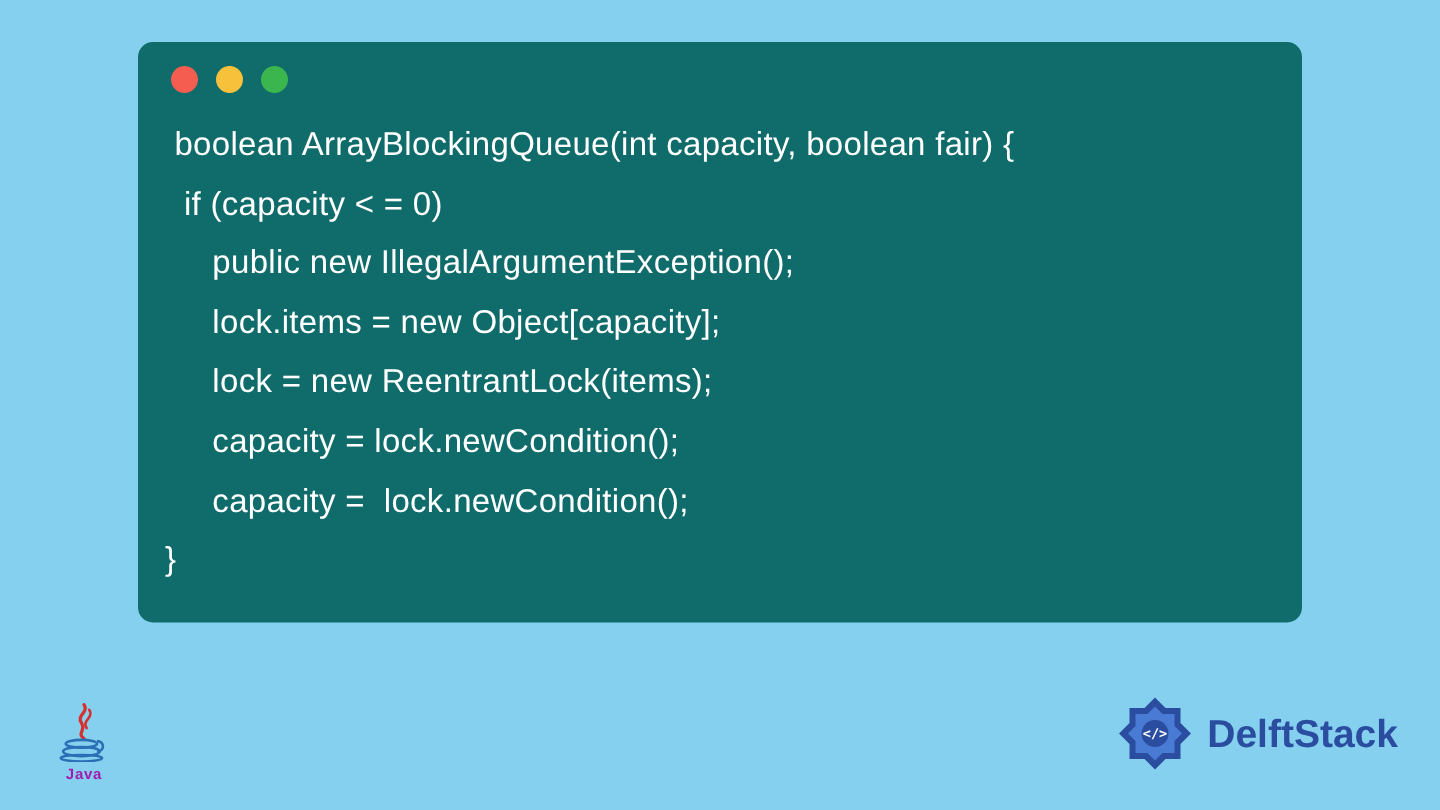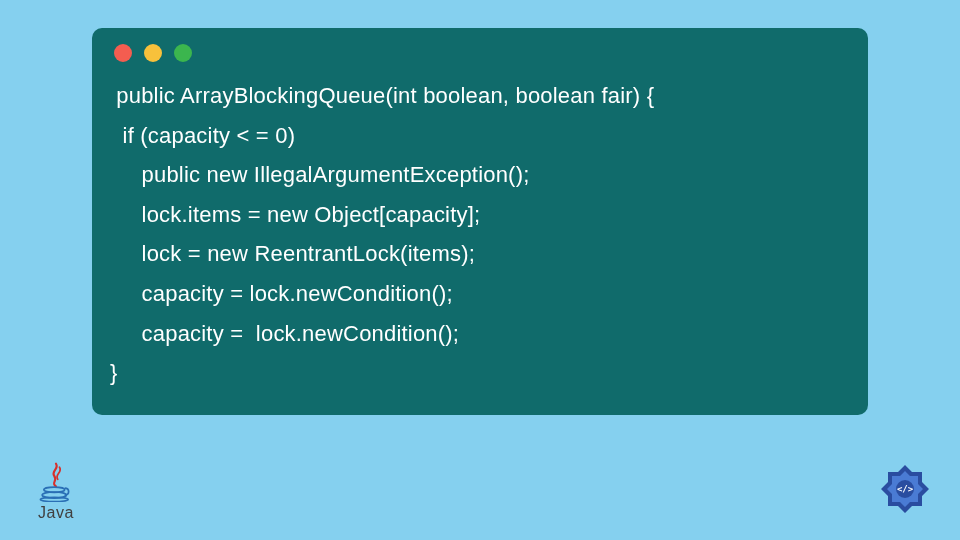--- a/index.html
+++ b/index.html
@@ -48,23 +48,23 @@
     bottom: 18px;
     width: 56px;
     text-align: center;
   }
   .java-cup {
     width: 40px;
     height: 40px;
     margin: 0 auto;
   }
   .java-label {
-    color: #404040;
-    font-weight: normal;
-    font-size: 16px;
+    color: #a21caf;
+    font-weight: bold;
+    font-size: 10px;
     letter-spacing: 0.5px;
     margin-top: -2px;
   }
   .delft-logo {
     position: absolute;
     right: 28px;
     bottom: 24px;
     display: flex;
     align-items: center;
     gap: 8px;
@@ -82,21 +82,21 @@
 </style>
 </head>
 <body>
 
 <div class="code-window">
   <div class="traffic-lights">
     <div class="dot red"></div>
     <div class="dot yellow"></div>
     <div class="dot green"></div>
   </div>
-  <div class="code"><span> public ArrayBlockingQueue(int boolean, boolean fair) {</span>
+  <div class="code"><span> boolean ArrayBlockingQueue(int capacity, boolean fair) {</span>
 <span>  if (capacity &lt; = 0)</span>
 <span>     public new IllegalArgumentException();</span>
 <span>     lock.items = new Object[capacity];</span>
 <span>     lock = new ReentrantLock(items);</span>
 <span>     capacity = lock.newCondition();</span>
 <span>     capacity =  lock.newCondition();</span>
 <span>}</span></div>
 </div>
 
 <div class="java-logo">
@@ -113,13 +113,14 @@
 
 <div class="delft-logo">
   <svg class="delft-badge" viewBox="0 0 54 54">
     <g transform="translate(27,27)">
       <path d="M0,-24 L7,-17 L17,-17 L17,-7 L24,0 L17,7 L17,17 L7,17 L0,24 L-7,17 L-17,17 L-17,7 L-24,0 L-17,-7 L-17,-17 L-7,-17 Z" fill="#2a4da0"></path>
       <path d="M0,-18 L5,-13 L13,-13 L13,-5 L18,0 L13,5 L13,13 L5,13 L0,18 L-5,13 L-13,13 L-13,5 L-18,0 L-13,-5 L-13,-13 L-5,-13 Z" fill="#4a7bd4"></path>
       <circle r="9" fill="#2a4da0"></circle>
       <text x="0" y="3" text-anchor="middle" font-size="9" fill="#ffffff" font-family="monospace" font-weight="bold">&lt;/&gt;</text>
     </g>
   </svg>
+  <div class="delft-text">DelftStack</div>
 </div>
 
 </body></html>

